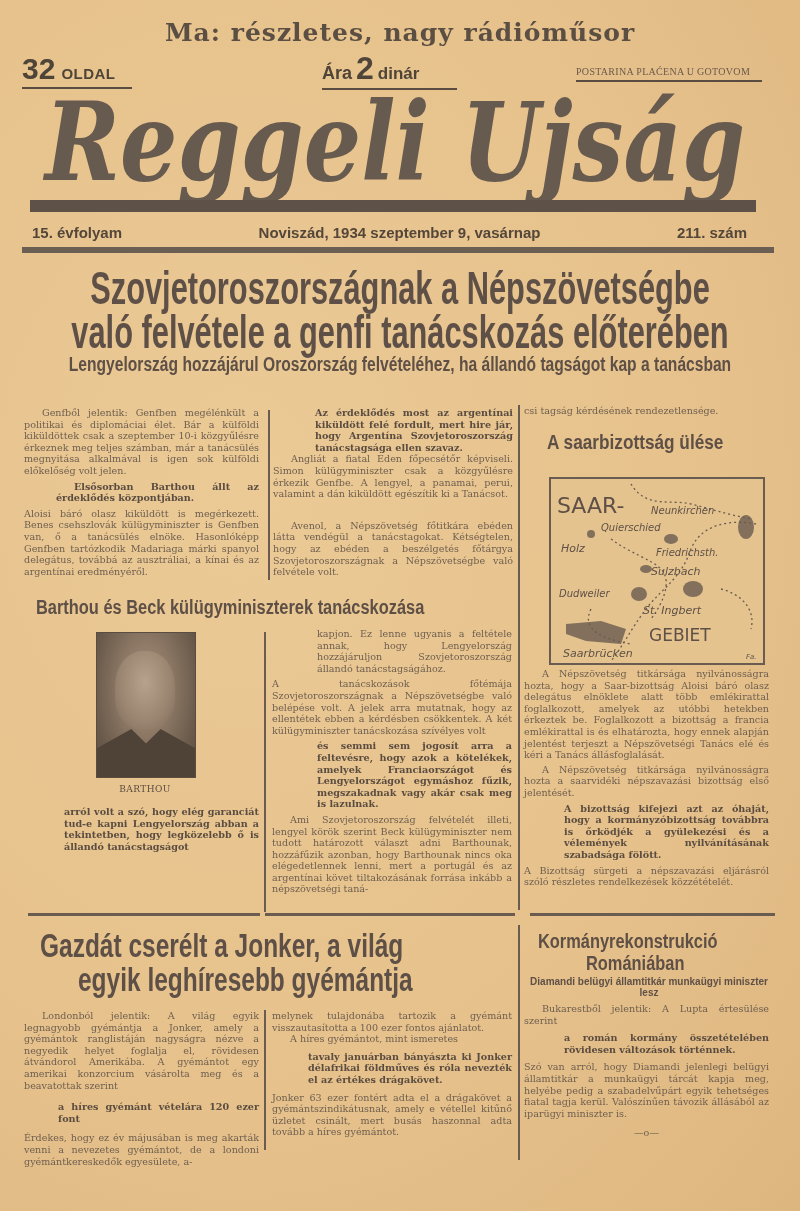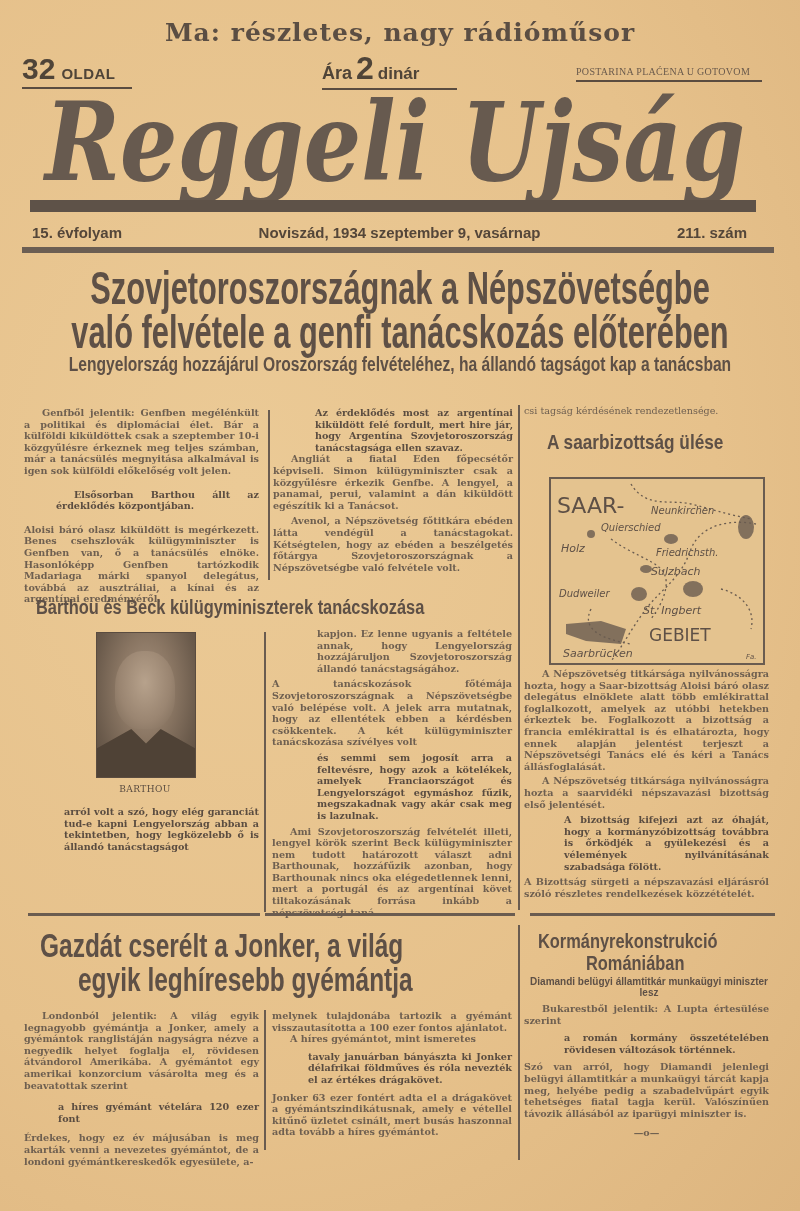--- a/index.html
+++ b/index.html
@@ -23,21 +23,21 @@
   .mast-bar{left:30px;top:200px;width:726px;height:12px;background:#5e5248;}
   .dateline{left:32px;top:224px;width:715px;font-family:"Liberation Sans",sans-serif;font-weight:bold;
     font-size:15px;color:#544639;display:flex;justify-content:space-between;}
   .rule-thick{left:22px;top:247px;width:752px;height:6px;background:#6b5e53;}
   .headline{left:20px;width:760px;text-align:center;font-family:"Liberation Sans",sans-serif;
     font-weight:bold;color:#5e5046;transform-origin:center top;}
   .h1a{top:262px;font-size:44px;transform:scaleX(.70) scaleY(1.05);white-space:nowrap;left:-100px;width:1000px;}
   .h1b{top:306px;font-size:44px;transform:scaleX(.70) scaleY(1.05);white-space:nowrap;left:-100px;width:1000px;}
   .sub1{top:354px;font-size:20px;line-height:20px;left:-40px;width:880px;transform:scaleX(.78);}
   .col{font-family:"DejaVu Serif",serif;font-size:9.6px;line-height:11.6px;color:#6e5f50;text-align:justify;}
-  .col p{margin:0;text-indent:18px;font-weight:bold;}
+  .col p{margin:0;text-indent:18px;}
   .col p.noi{text-indent:0;}
   .col .bold{font-weight:bold;color:#5a4c40;padding-left:32px;}
   .vline{width:2px;background:#6a5c50;}
   .sec-head{font-family:"Liberation Sans",sans-serif;font-weight:bold;color:#5e5046;white-space:nowrap;transform-origin:left top;}
   .map{left:549px;top:477px;width:212px;height:184px;border:2px solid #6a5c50;background:#e4c38f;}
   .map svg{width:100%;height:100%;}
   .photo{left:96px;top:632px;width:98px;height:144px;background:
     radial-gradient(ellipse at 50% 38%, #a99480 0%, #8a7663 40%, #6a5a4b 75%, #5a4b3f 100%);
     border:1px solid #5a4c40;}
   .photo .face{position:absolute;left:18px;top:18px;width:60px;height:78px;border-radius:45% 45% 40% 40%;
@@ -82,29 +82,29 @@
     <span>211. szám</span>
   </div>
   <div class="abs rule-thick"></div>
 
   <div class="abs headline h1a">Szovjetoroszországnak a Népszövetségbe</div>
   <div class="abs headline h1b">való felvétele a genfi tanácskozás előterében</div>
   <div class="abs headline sub1">Lengyelország hozzájárul Oroszország felvételéhez, ha állandó tagságot kap a tanácsban</div>
 
   <div class="abs col" style="left:24px;top:407px;width:235px;">
     <p>Genfből jelentik: Genfben megélénkült a politikai és diplomáciai élet. Bár a külföldi kiküldöttek csak a szeptember 10-i közgyűlésre érkeznek meg teljes számban, már a tanácsülés megnyitása alkalmával is igen sok külföldi előkelőség volt jelen.</p>
-    <p class="bold" style="margin:12px 0">Elsősorban Barthou állt az érdeklődés központjában.</p>
+    <p class="bold" style="margin:4px 0">Elsősorban Barthou állt az érdeklődés központjában.</p>
     <p class="noi">Aloisi báró olasz kiküldött is megérkezett. Benes csehszlovák külügyminiszter is Genfben van, ő a tanácsülés elnöke. Hasonlóképp Genfben tartózkodik Madariaga márki spanyol delegátus, továbbá az ausztráliai, a kínai és az argentínai eredményéről.</p>
   </div>
   <div class="abs vline" style="left:268px;top:410px;height:170px;"></div>
 
   <div class="abs col" style="left:273px;top:407px;width:240px;">
     <p class="bold" style="padding-left:42px;text-indent:0">Az érdeklődés most az argentínai kiküldött felé fordult, mert hire jár, hogy Argentína Szovjetoroszország tanácstagsága ellen szavaz.</p>
     <p style="">Angliát a fiatal Eden főpecsétőr képviseli. Simon külügyminiszter csak a közgyűlésre érkezik Genfbe. A lengyel, a panamai, perui, valamint a dán kiküldött egészítik ki a Tanácsot.</p>
-    <p style="margin-top:4px">Avenol, a Népszövetség főtitkára ebéden látta vendégül a tanácstagokat. Kétségtelen, hogy az ebéden a beszélgetés főtárgya Szovjetoroszországnak a Népszövetségbe való felvétele volt.</p>
+    <p style="margin-top:20px">Avenol, a Népszövetség főtitkára ebéden látta vendégül a tanácstagokat. Kétségtelen, hogy az ebéden a beszélgetés főtárgya Szovjetoroszországnak a Népszövetségbe való felvétele volt.</p>
   </div>
   <div class="abs vline" style="left:518px;top:405px;height:505px;"></div>
 
   <div class="abs col" style="left:524px;top:405px;width:250px;">csi tagság kérdésének rendezetlensége.</div>
   <div class="abs sec-head" style="left:547px;top:430px;font-size:21px;transform:scaleX(.82);">A saarbizottság ülése</div>
 
   <div class="abs map">
     <svg viewBox="0 0 212 184">
       <g fill="none" stroke="#6a5c50" stroke-width="1.3" stroke-dasharray="2 3">
         <path d="M80 5 C95 30 120 20 140 25 C160 30 175 35 200 40"></path>

